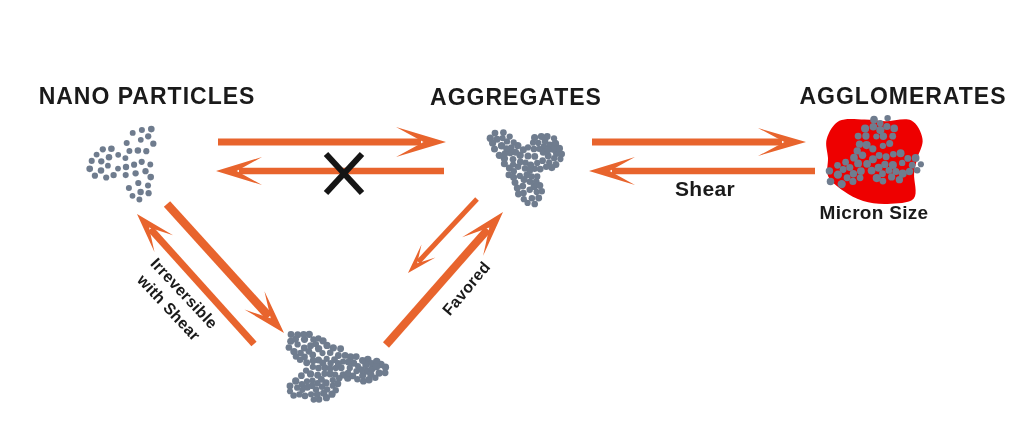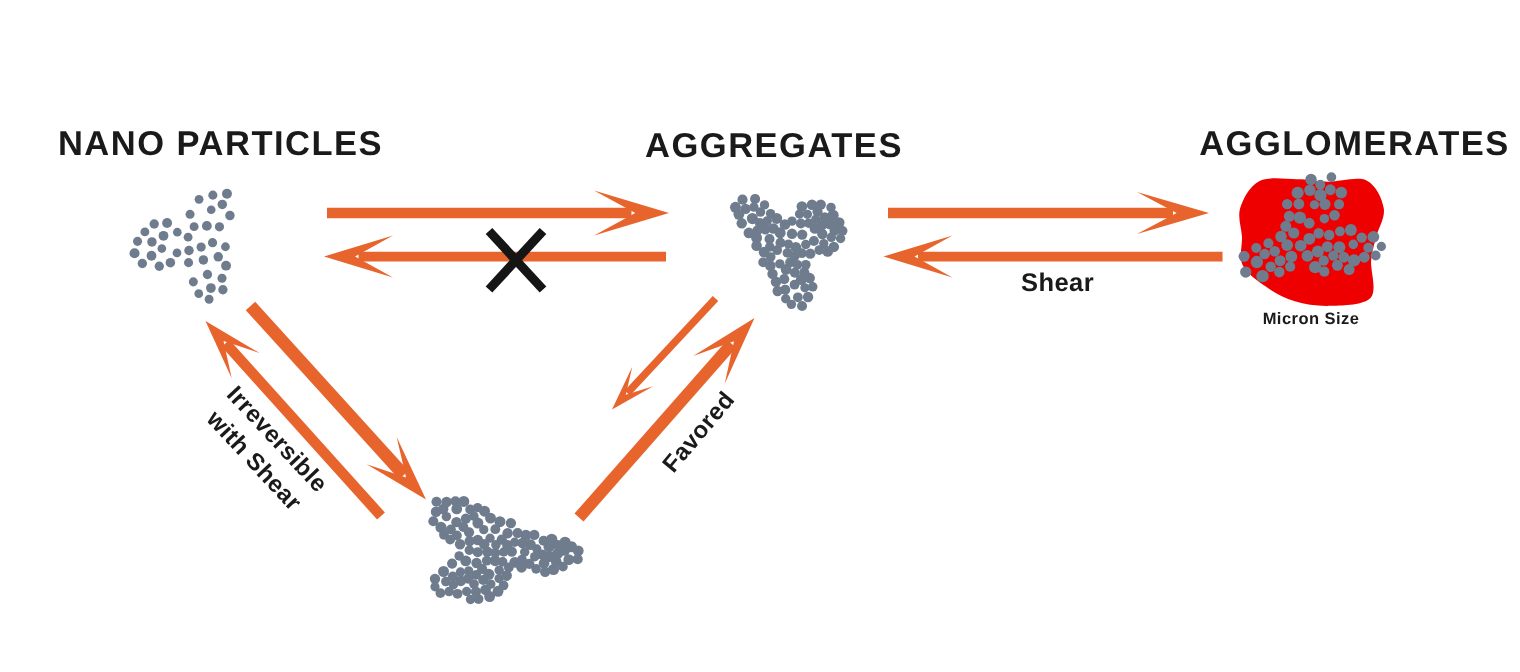--- a/index.html
+++ b/index.html
@@ -25,25 +25,25 @@
     color:var(--text);
     font-weight:700;
     white-space:nowrap;
     user-select:none;
   }
   .hdr{
     font-size:23px;
     letter-spacing:1px;
   }
   .sub{
-    font-size:11px;
+    font-size:19px;
     letter-spacing:0.3px;
   }
   .edge{
-    font-size:17px;
+    font-size:21px;
     letter-spacing:0.3px;
     text-align:right;
   }
   .edge-rot{
     font-size:16px;
     line-height:1.3;
     text-align:center;
     letter-spacing:0.3px;
   }
   #lbl-irreversible{transform:translate(-50%,-50%) rotate(47deg);}

